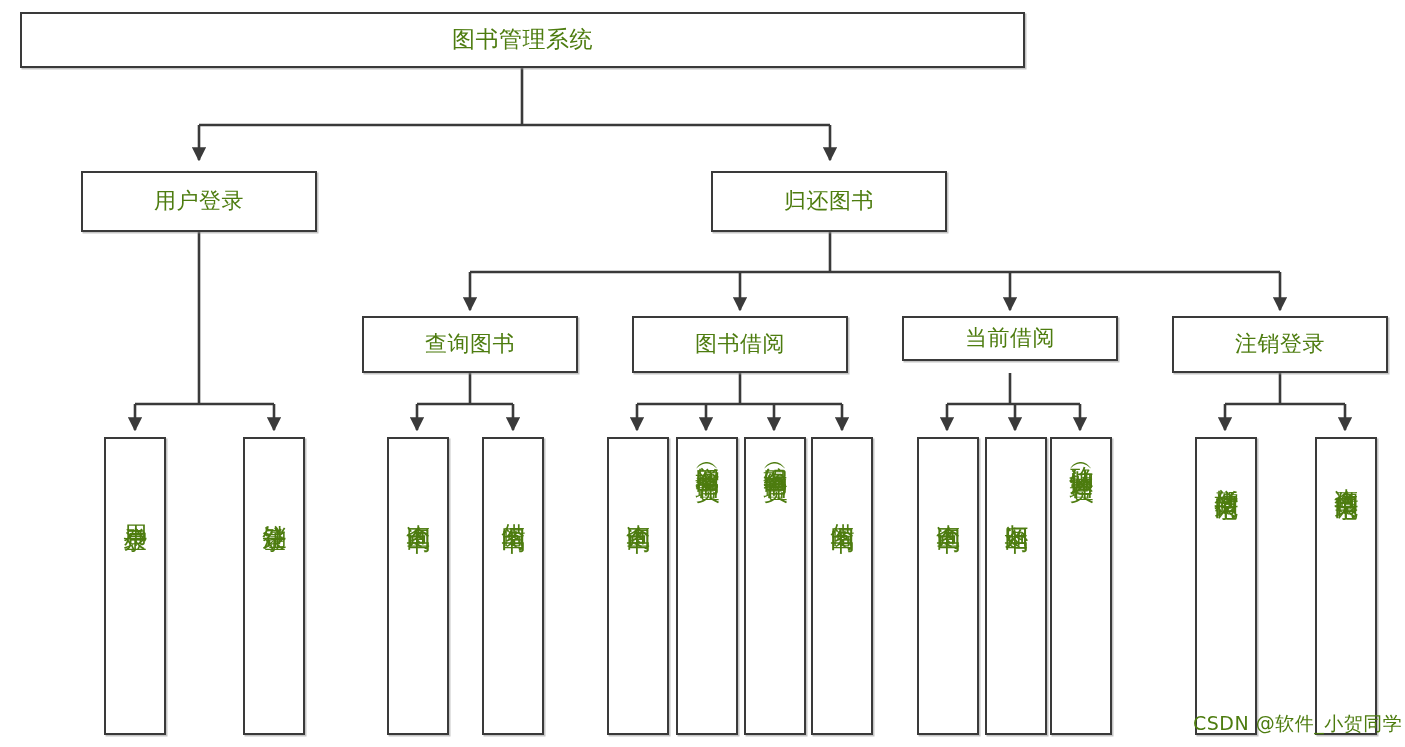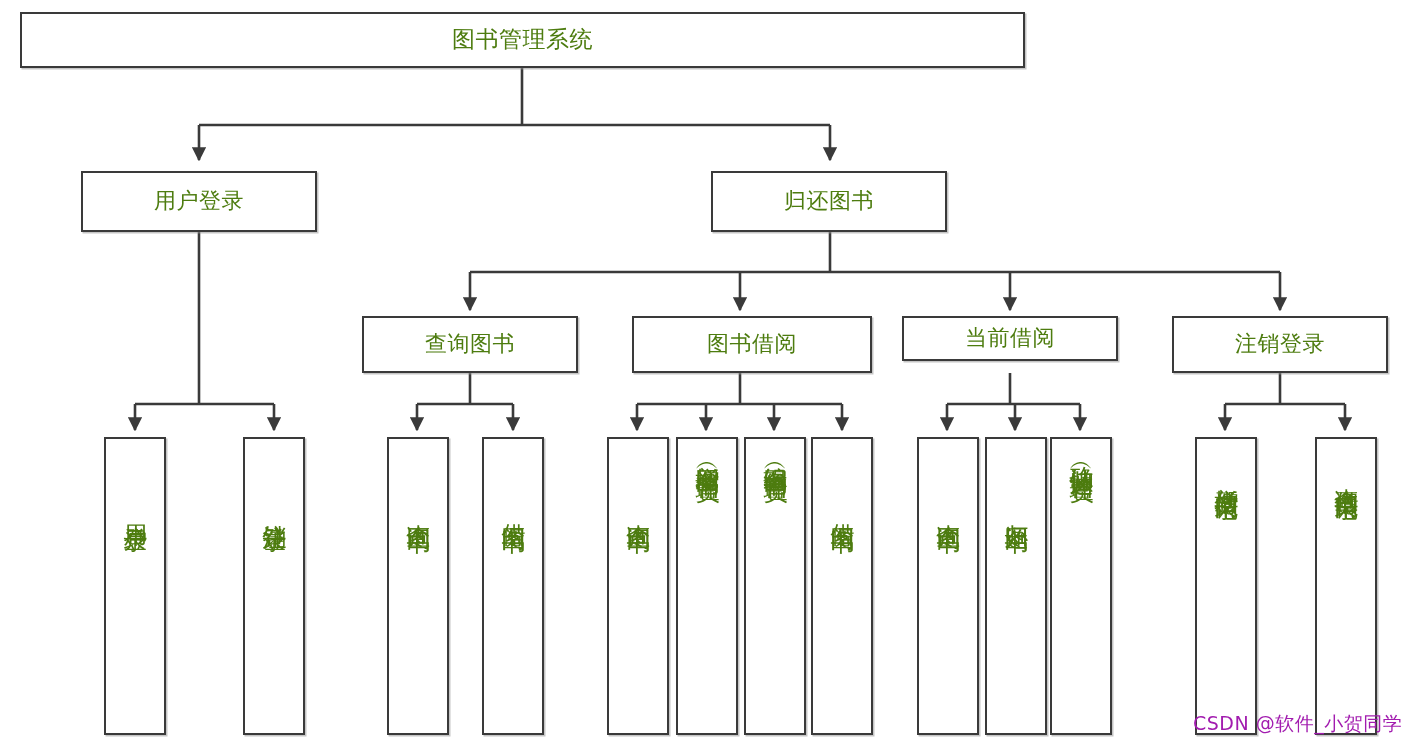--- a/index.html
+++ b/index.html
@@ -58,21 +58,21 @@
     white-space:normal;
     max-height:285px;
   }
   .node.vert.mid .label{margin-top:58px;}
   .node.vert.tall .label{margin-top:0;}
   .watermark{
     position:absolute;
     left:1193px;
     top:711px;
     font-size:19px;
-    color:#a21caf;
+    color:#4d7c0f;
     white-space:nowrap;
     letter-spacing:0.5px;
   }
 </style>
 </head>
 <body>
 
 <div id="canvas">
 
   <svg id="wires" viewBox="0 0 1405 747">
@@ -132,21 +132,21 @@
   <div class="node horiz" style="left:81px;top:171px;width:236px;height:61px;">
     <span class="label">用户登录</span>
   </div>
   <div class="node horiz" style="left:711px;top:171px;width:236px;height:61px;">
     <span class="label">归还图书</span>
   </div>
 
   <div class="node horiz" style="left:362px;top:316px;width:216px;height:57px;">
     <span class="label">查询图书</span>
   </div>
-  <div class="node horiz" style="left:632px;top:316px;width:240px;height:57px;">
+  <div class="node horiz" style="left:632px;top:316px;width:216px;height:57px;">
     <span class="label">图书借阅</span>
   </div>
   <div class="node horiz" style="left:902px;top:316px;width:216px;height:45px;">
     <span class="label">当前借阅</span>
   </div>
   <div class="node horiz" style="left:1172px;top:316px;width:216px;height:57px;">
     <span class="label">注销登录</span>
   </div>
 
   <div class="node vert mid" style="left:104px;top:437px;width:62px;height:298px;">

